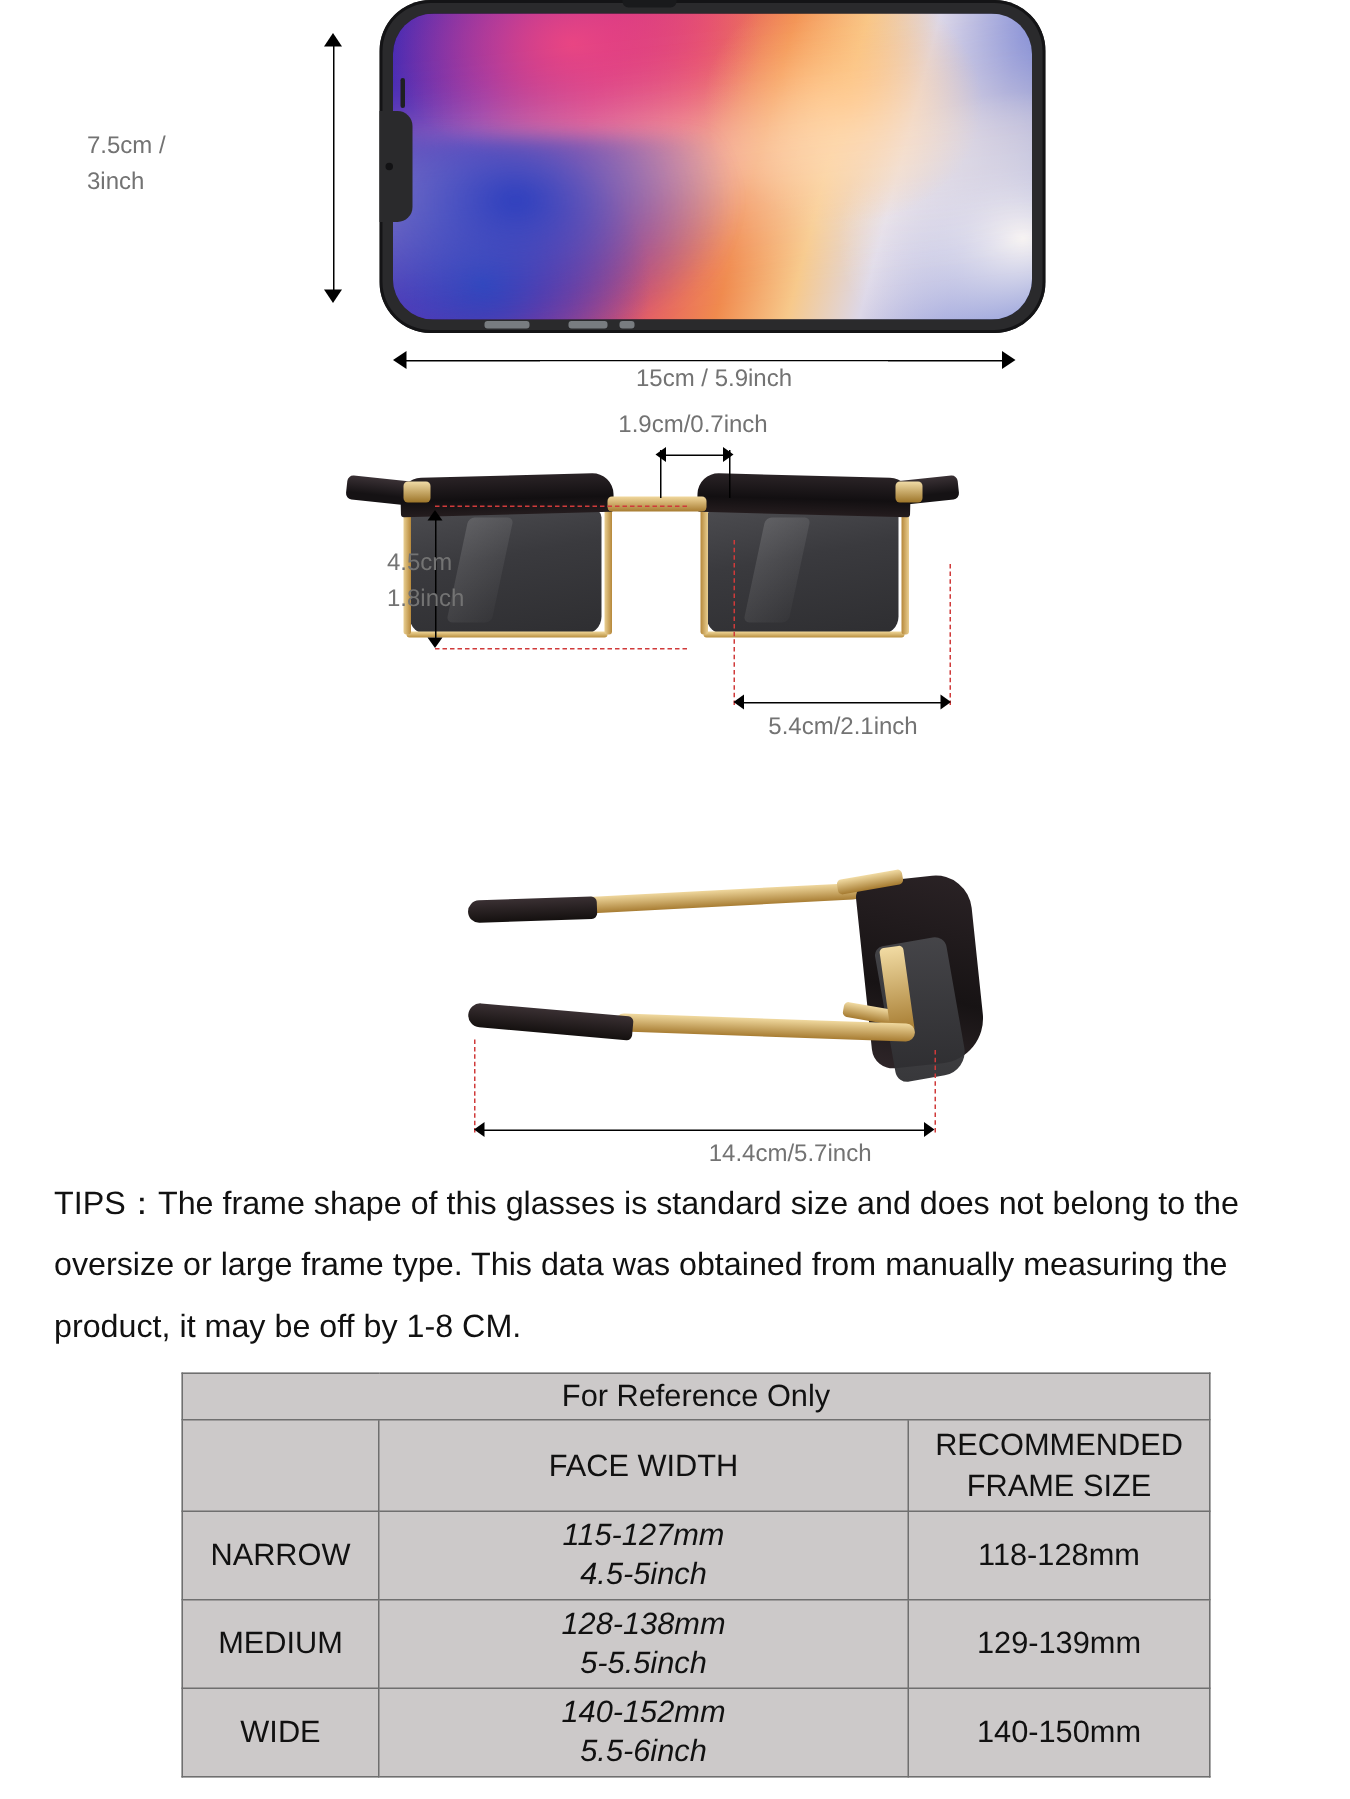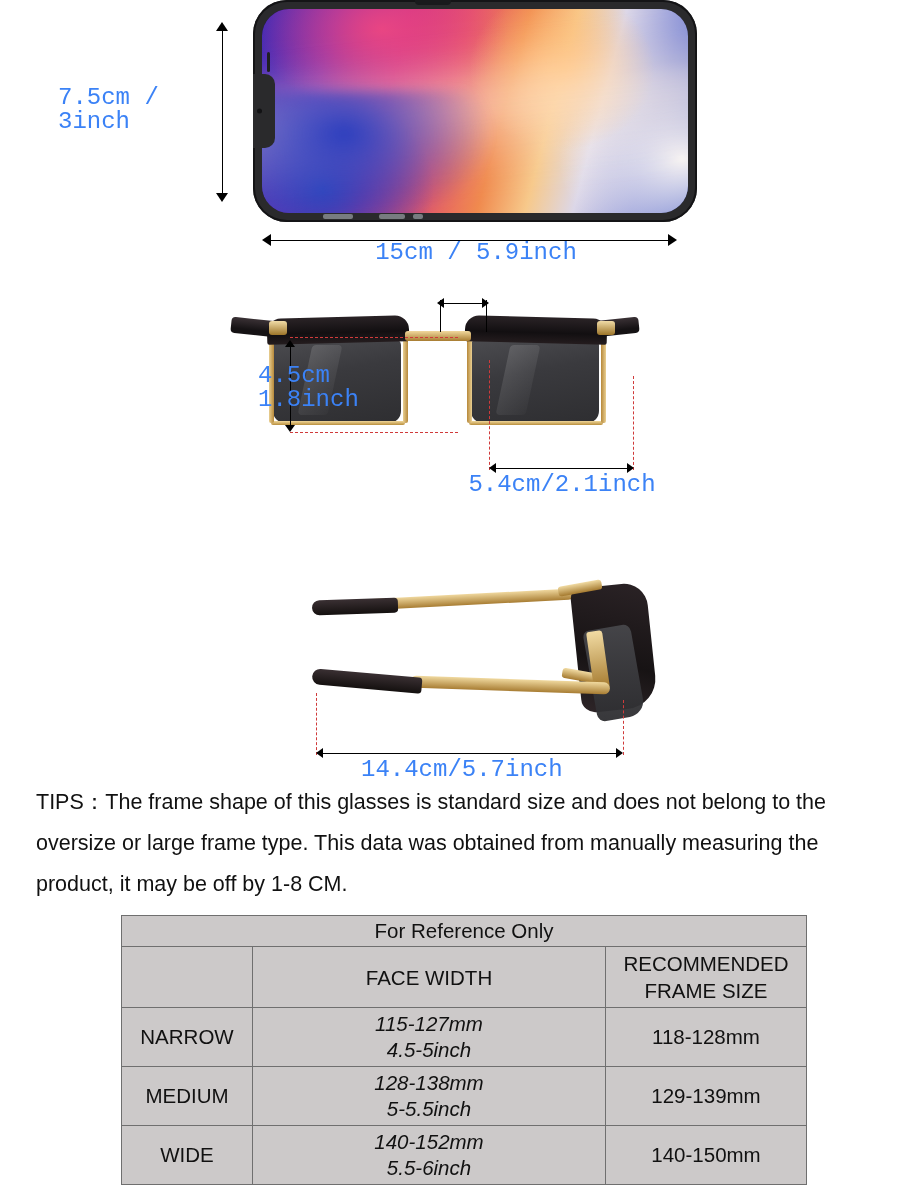--- a/index.html
+++ b/index.html
@@ -155,25 +155,25 @@
     border-bottom: 6px solid transparent;
     border-left: 9px solid #000;
   }
   .h-arrow {
     position: absolute;
     height: 1px;
     background: #000;
   }
   .dim-label {
     position: absolute;
-    font-size: 24px;
+    font-size: 16px;
     line-height: 24px;
-    color: #3b82f6;
+    color: #737373;
     white-space: pre-line;
-    font-family: Liberation Mono, monospace;
+    font-family: Liberation Sans, sans-serif;
   }
 
   
   .front-wrap {
     position: absolute;
     left: 245px;
     top: 295px;
     width: 415px;
     height: 160px;
   }
@@ -457,20 +457,21 @@
     <div class="hinge hinge-r"></div>
   </div>
 
   <div class="dash-blk-v" style="left:440px;top:300px;height:32px;"></div>
   <div class="dash-blk-v" style="left:486px;top:300px;height:32px;"></div>
   <div style="position:absolute;left:437px;top:303px;width:52px;">
     <div class="arrow-head ah-left" style="left:0;top:-5px;border-right-width:7px;border-top-width:5px;border-bottom-width:5px;"></div>
     <div class="h-arrow" style="left:5px;top:0;width:42px;"></div>
     <div class="arrow-head ah-right" style="left:45px;top:-5px;border-left-width:7px;border-top-width:5px;border-bottom-width:5px;"></div>
   </div>
+  <div class="dim-label" style="left:352px;top:272px;width:220px;text-align:center;">1.9cm/0.7inch</div>
 
   <div class="dash-red-h" style="left:290px;top:337px;width:168px;"></div>
   <div class="dash-red-h" style="left:290px;top:432px;width:168px;"></div>
   <div style="position:absolute;left:290px;top:340px;height:92px;">
     <div class="arrow-head ah-up" style="left:-5px;top:0;border-left-width:5px;border-right-width:5px;border-bottom-width:7px;"></div>
     <div class="v-arrow" style="left:0;top:5px;height:82px;"></div>
     <div class="arrow-head ah-down" style="left:-5px;top:85px;border-left-width:5px;border-right-width:5px;border-top-width:7px;"></div>
   </div>
   <div class="dim-label" style="left:258px;top:364px;width:120px;text-align:left;line-height:24px;">4.5cm
 1.8inch</div>
@@ -496,21 +497,21 @@
     <div class="arm-bot-tip"></div>
   </div>
 
   <div class="dash-red-v" style="left:316px;top:693px;height:62px;"></div>
   <div class="dash-red-v" style="left:623px;top:700px;height:55px;"></div>
   <div style="position:absolute;left:316px;top:753px;width:310px;">
     <div class="arrow-head ah-left" style="left:0;top:-5px;border-right-width:7px;border-top-width:5px;border-bottom-width:5px;"></div>
     <div class="h-arrow" style="left:5px;top:0;width:298px;"></div>
     <div class="arrow-head ah-right" style="left:300px;top:-5px;border-left-width:7px;border-top-width:5px;border-bottom-width:5px;"></div>
   </div>
-  <div class="dim-label" style="left:361px;top:758px;width:220px;text-align:left;">14.4cm/5.7inch</div>
+  <div class="dim-label" style="left:361px;top:758px;width:220px;text-align:right;">14.4cm/5.7inch</div>
 
   <div class="tips">TIPS：The frame shape of this glasses is standard size and does not belong to the oversize or large frame type. This data was obtained from manually measuring the product, it may be off by 1-8 CM.</div>
 
   <div class="table-wrap">
     <table class="sizes">
       <tbody>
         <tr>
           <td class="title-cell" colspan="3">For  Reference  Only</td>
         </tr>
         <tr>

